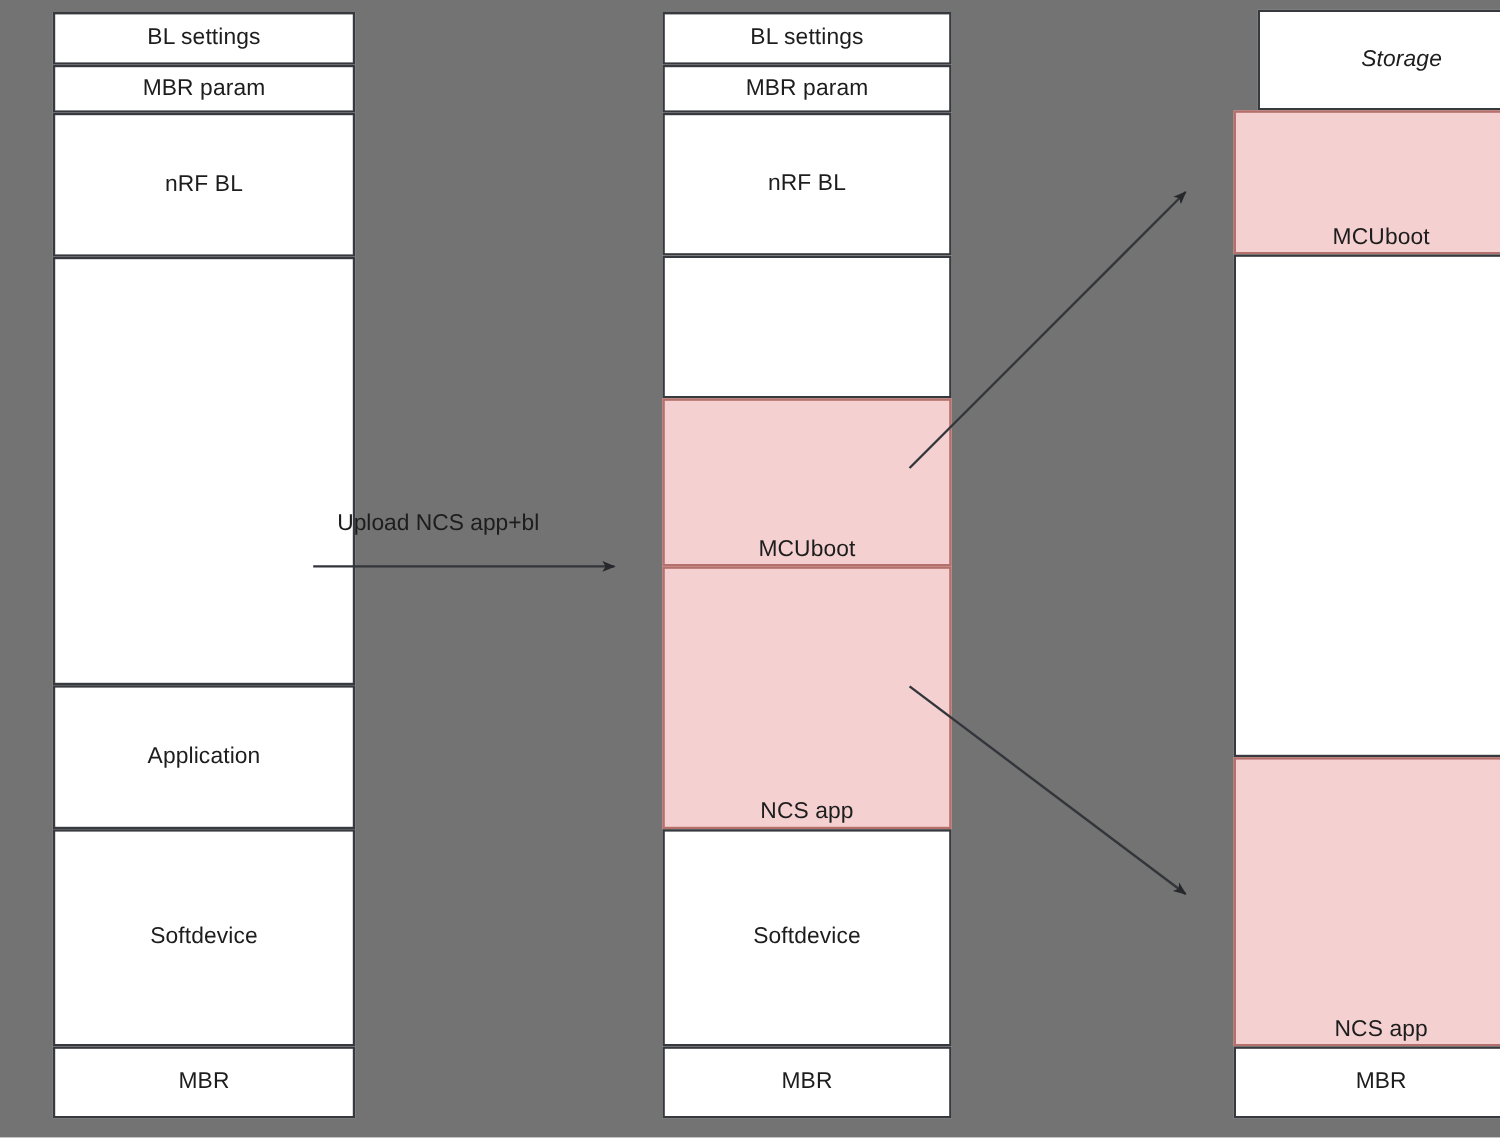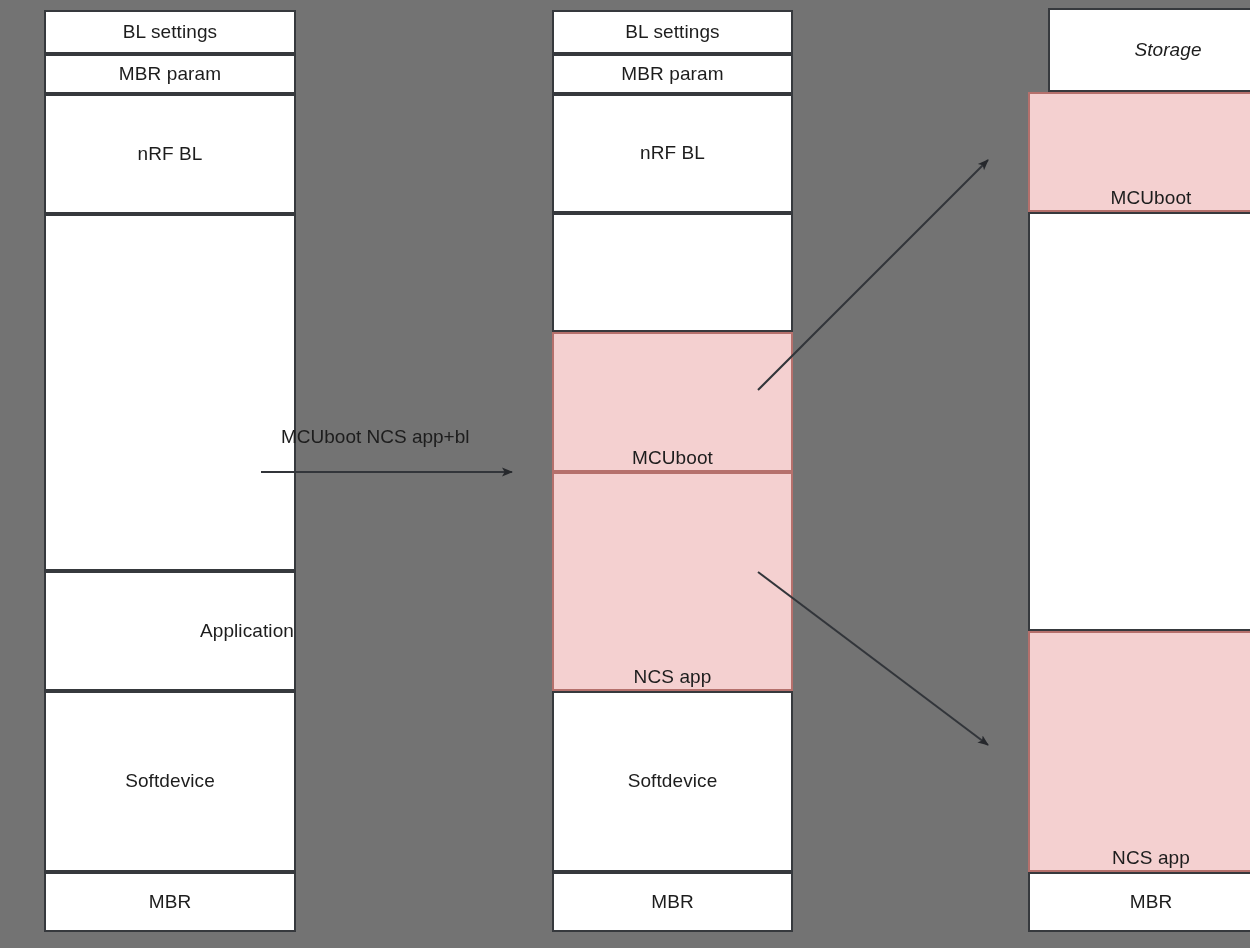--- a/index.html
+++ b/index.html
@@ -75,21 +75,21 @@
     </div>
     <div class="seg" style="left:8px; top:54px; width:252px; height:40px;">
       <span class="lbl">MBR param</span>
     </div>
     <div class="seg" style="left:8px; top:94px; width:252px; height:120px;">
       <span class="lbl">nRF BL</span>
     </div>
     <div class="seg" style="left:8px; top:214px; width:252px; height:357px;">
       <span class="lbl"></span>
     </div>
-    <div class="seg" style="left:8px; top:571px; width:252px; height:120px;justify-content:flex-end;">
+    <div class="seg" style="left:8px; top:571px; width:252px; height:120px;">
       <span class="lbl">Application</span>
     </div>
     <div class="seg" style="left:8px; top:691px; width:252px; height:181px;">
       <span class="lbl">Softdevice</span>
     </div>
     <div class="seg" style="left:8px; top:872px; width:252px; height:60px;">
       <span class="lbl">MBR</span>
     </div>
   </div>
 
@@ -145,15 +145,15 @@
       </marker>
     </defs>
 
     <line class="arrow-line" x1="261" y1="472" x2="512" y2="472" marker-end="url(#ah)"></line>
 
     <line class="arrow-line" x1="758" y1="390" x2="988" y2="160" marker-end="url(#ah)"></line>
 
     <line class="arrow-line" x1="758" y1="572" x2="988" y2="745" marker-end="url(#ah)"></line>
   </svg>
 
-  <div class="arrow-label" style="left:281px; top:426px;">MCUboot NCS app+bl</div>
+  <div class="arrow-label" style="left:281px; top:426px;">Upload NCS app+bl</div>
 
 </div>
 
 </body></html>

